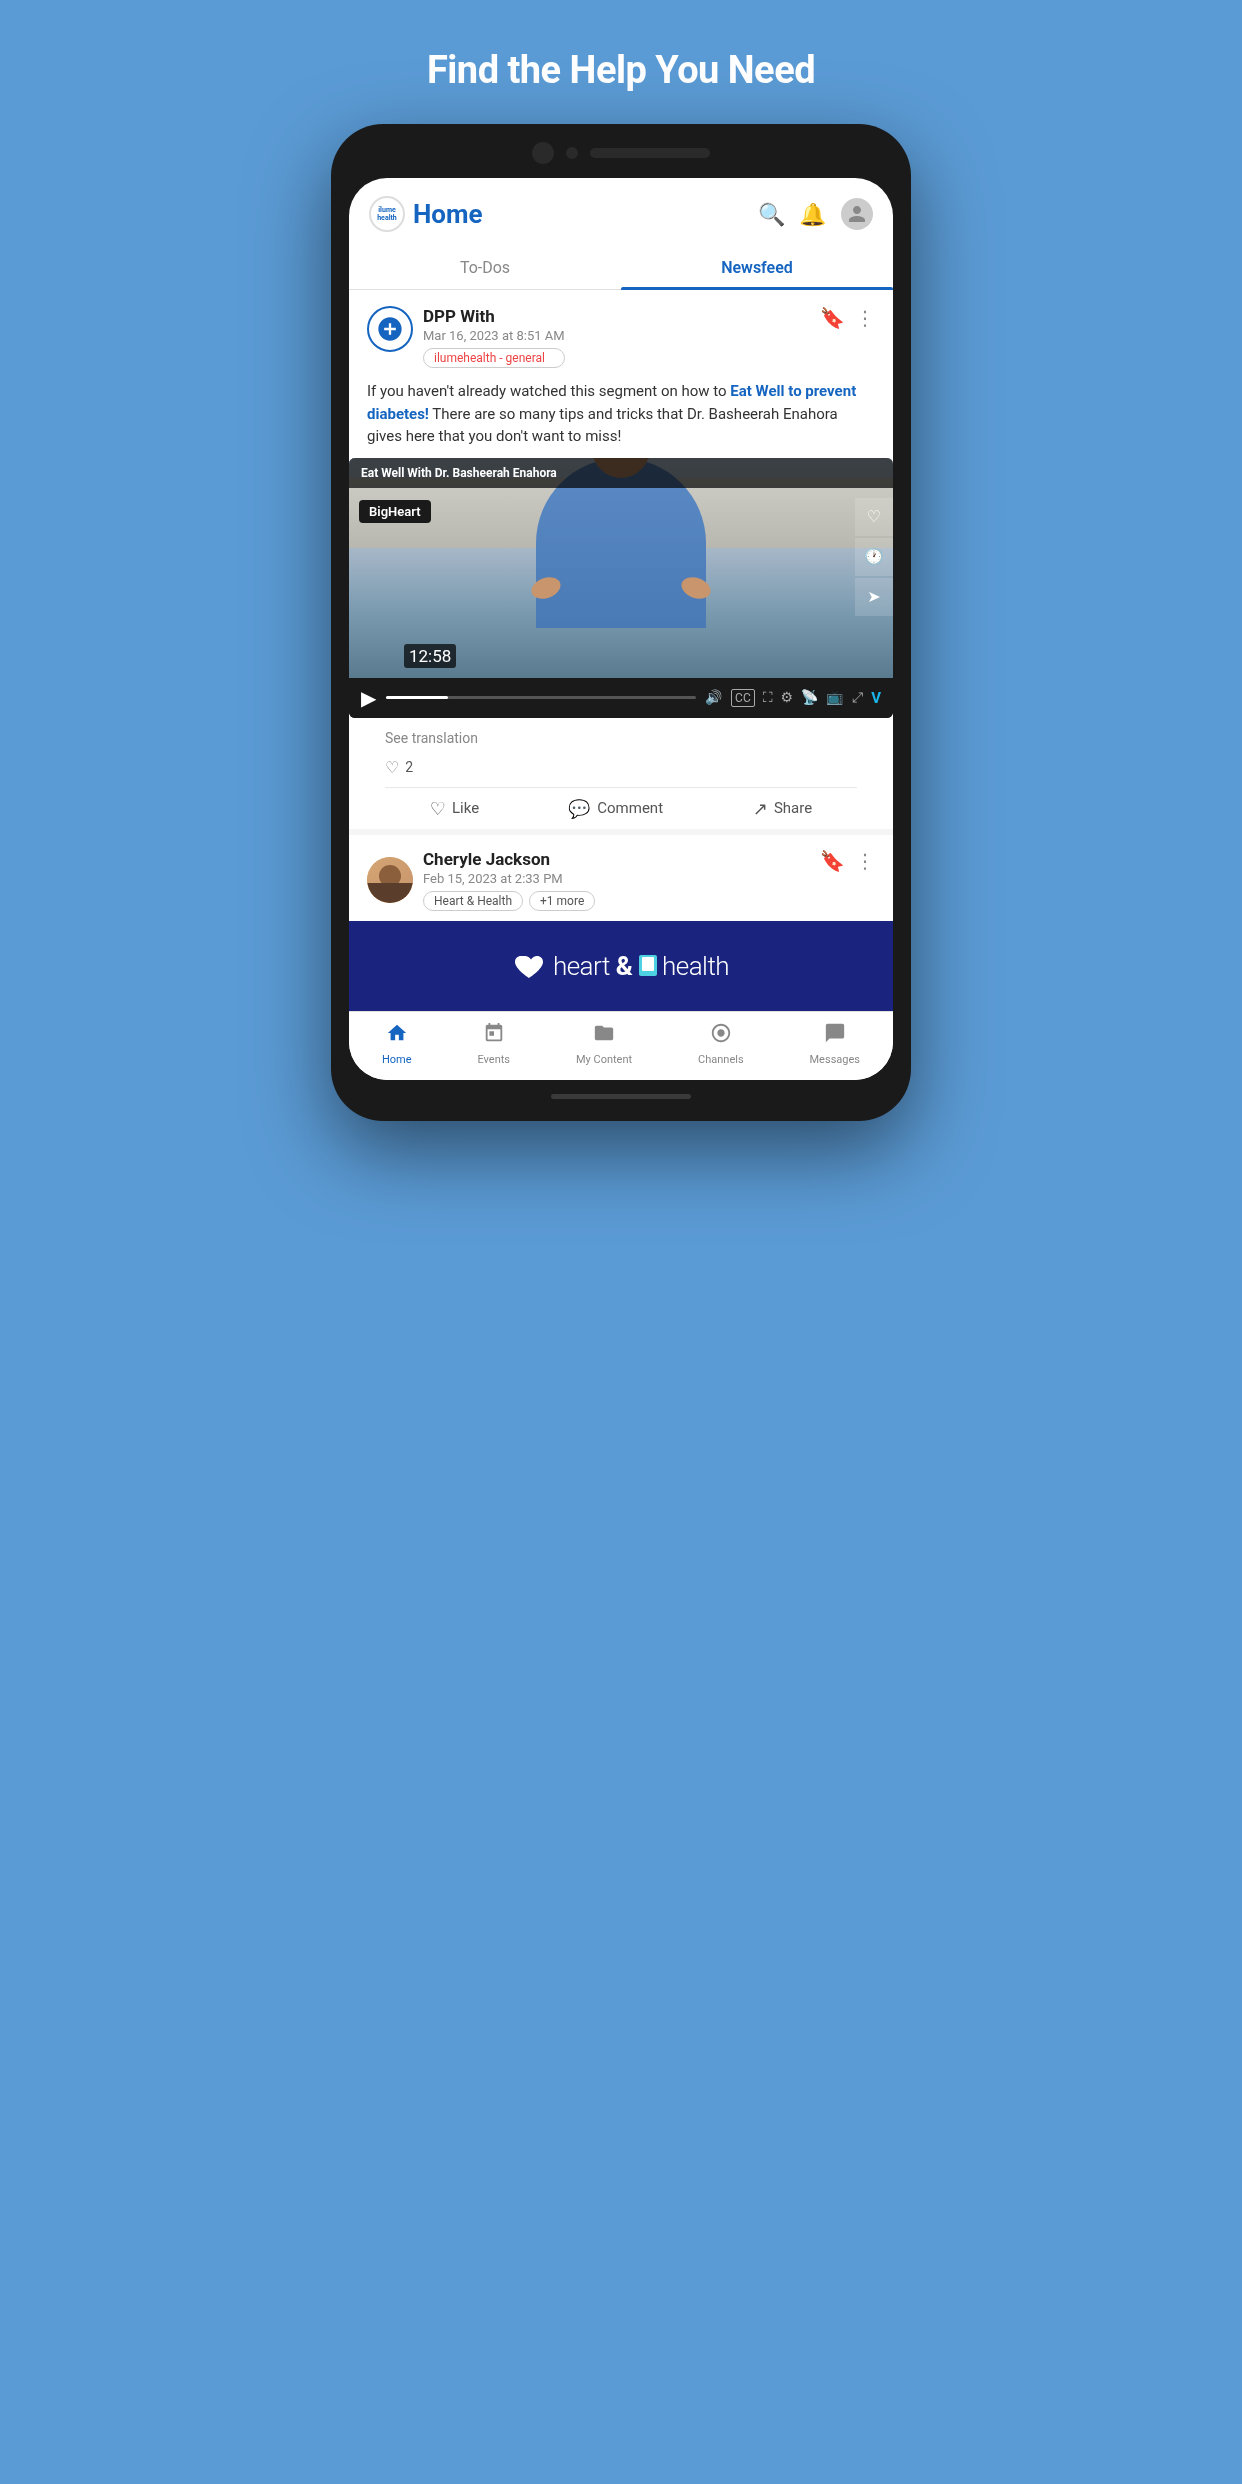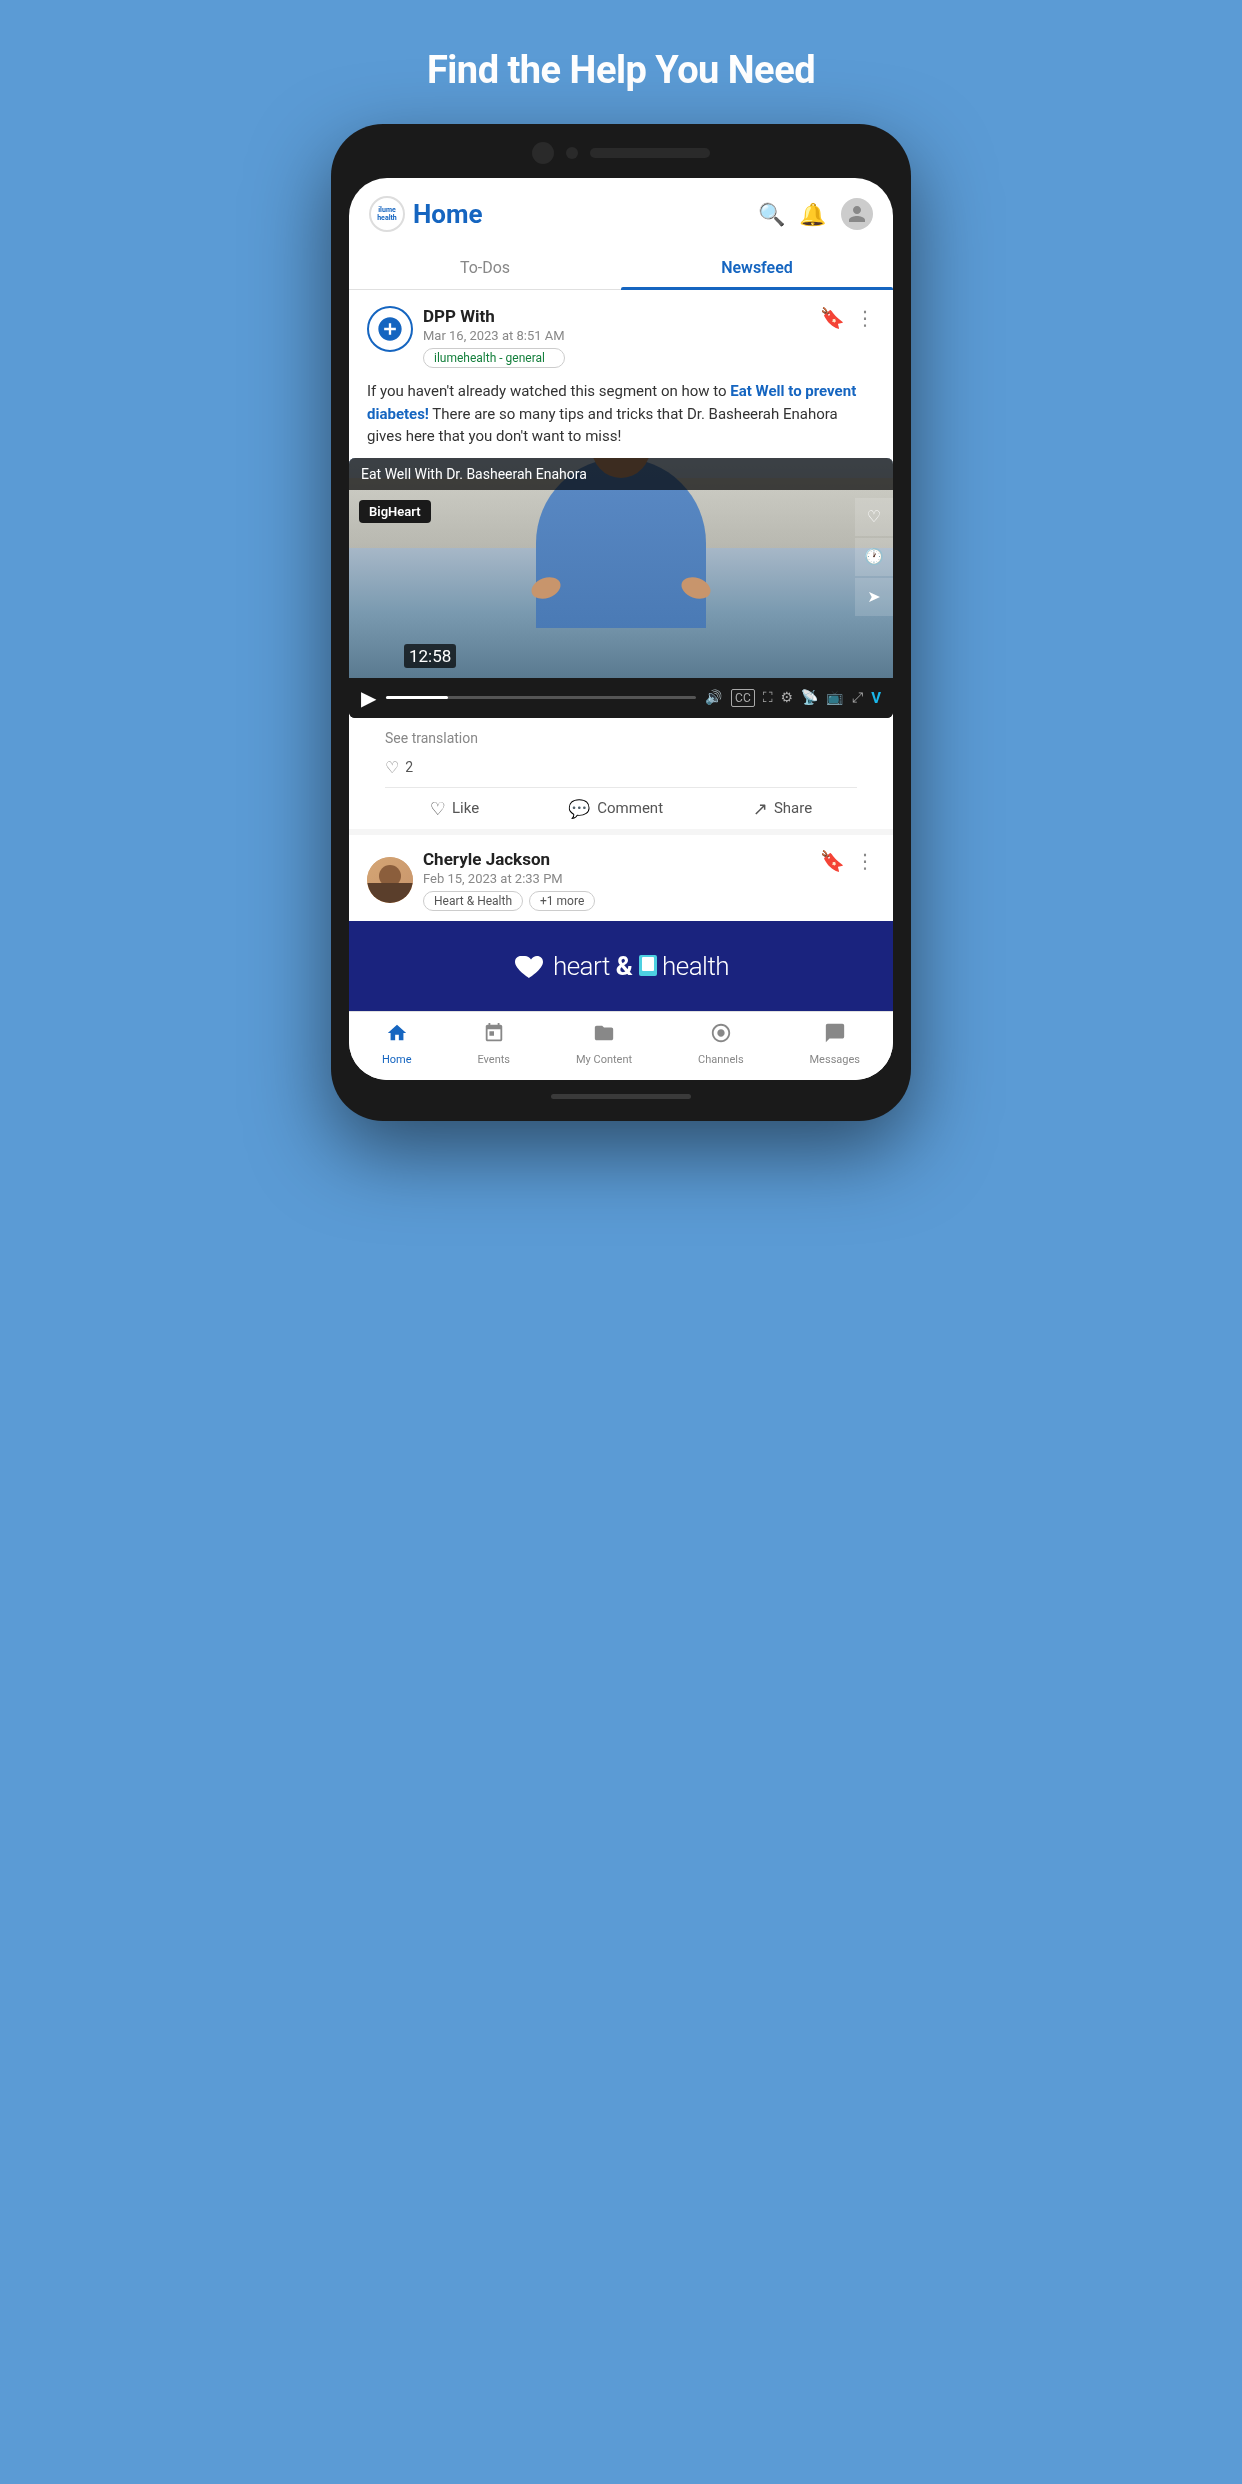--- a/index.html
+++ b/index.html
@@ -206,21 +206,21 @@
       color: #888;
       margin-top: 2px;
     }
 
     .post-tag {
       display: inline-block;
       border: 1px solid #ccc;
       border-radius: 14px;
       padding: 2px 10px;
       font-size: 12px;
-      color: #15803d;
+      color: #ef4444;
       margin-top: 5px;
     }
 
     .post-actions-right {
       display: flex;
       gap: 10px;
       align-items: center;
     }
 
     .icon-btn {
@@ -267,22 +267,22 @@
       top: 0; left: 0; right: 0;
       background: rgba(0,0,0,0.7);
       padding: 8px 12px;
       display: flex;
       justify-content: space-between;
       align-items: center;
     }
 
     .video-title-text {
       color: white;
-      font-size: 14px;
-      font-weight: 400;
+      font-size: 12px;
+      font-weight: 700;
     }
 
     .video-side-actions {
       position: absolute;
       right: 0;
       top: 40px;
       display: flex;
       flex-direction: column;
       gap: 2px;
     }

